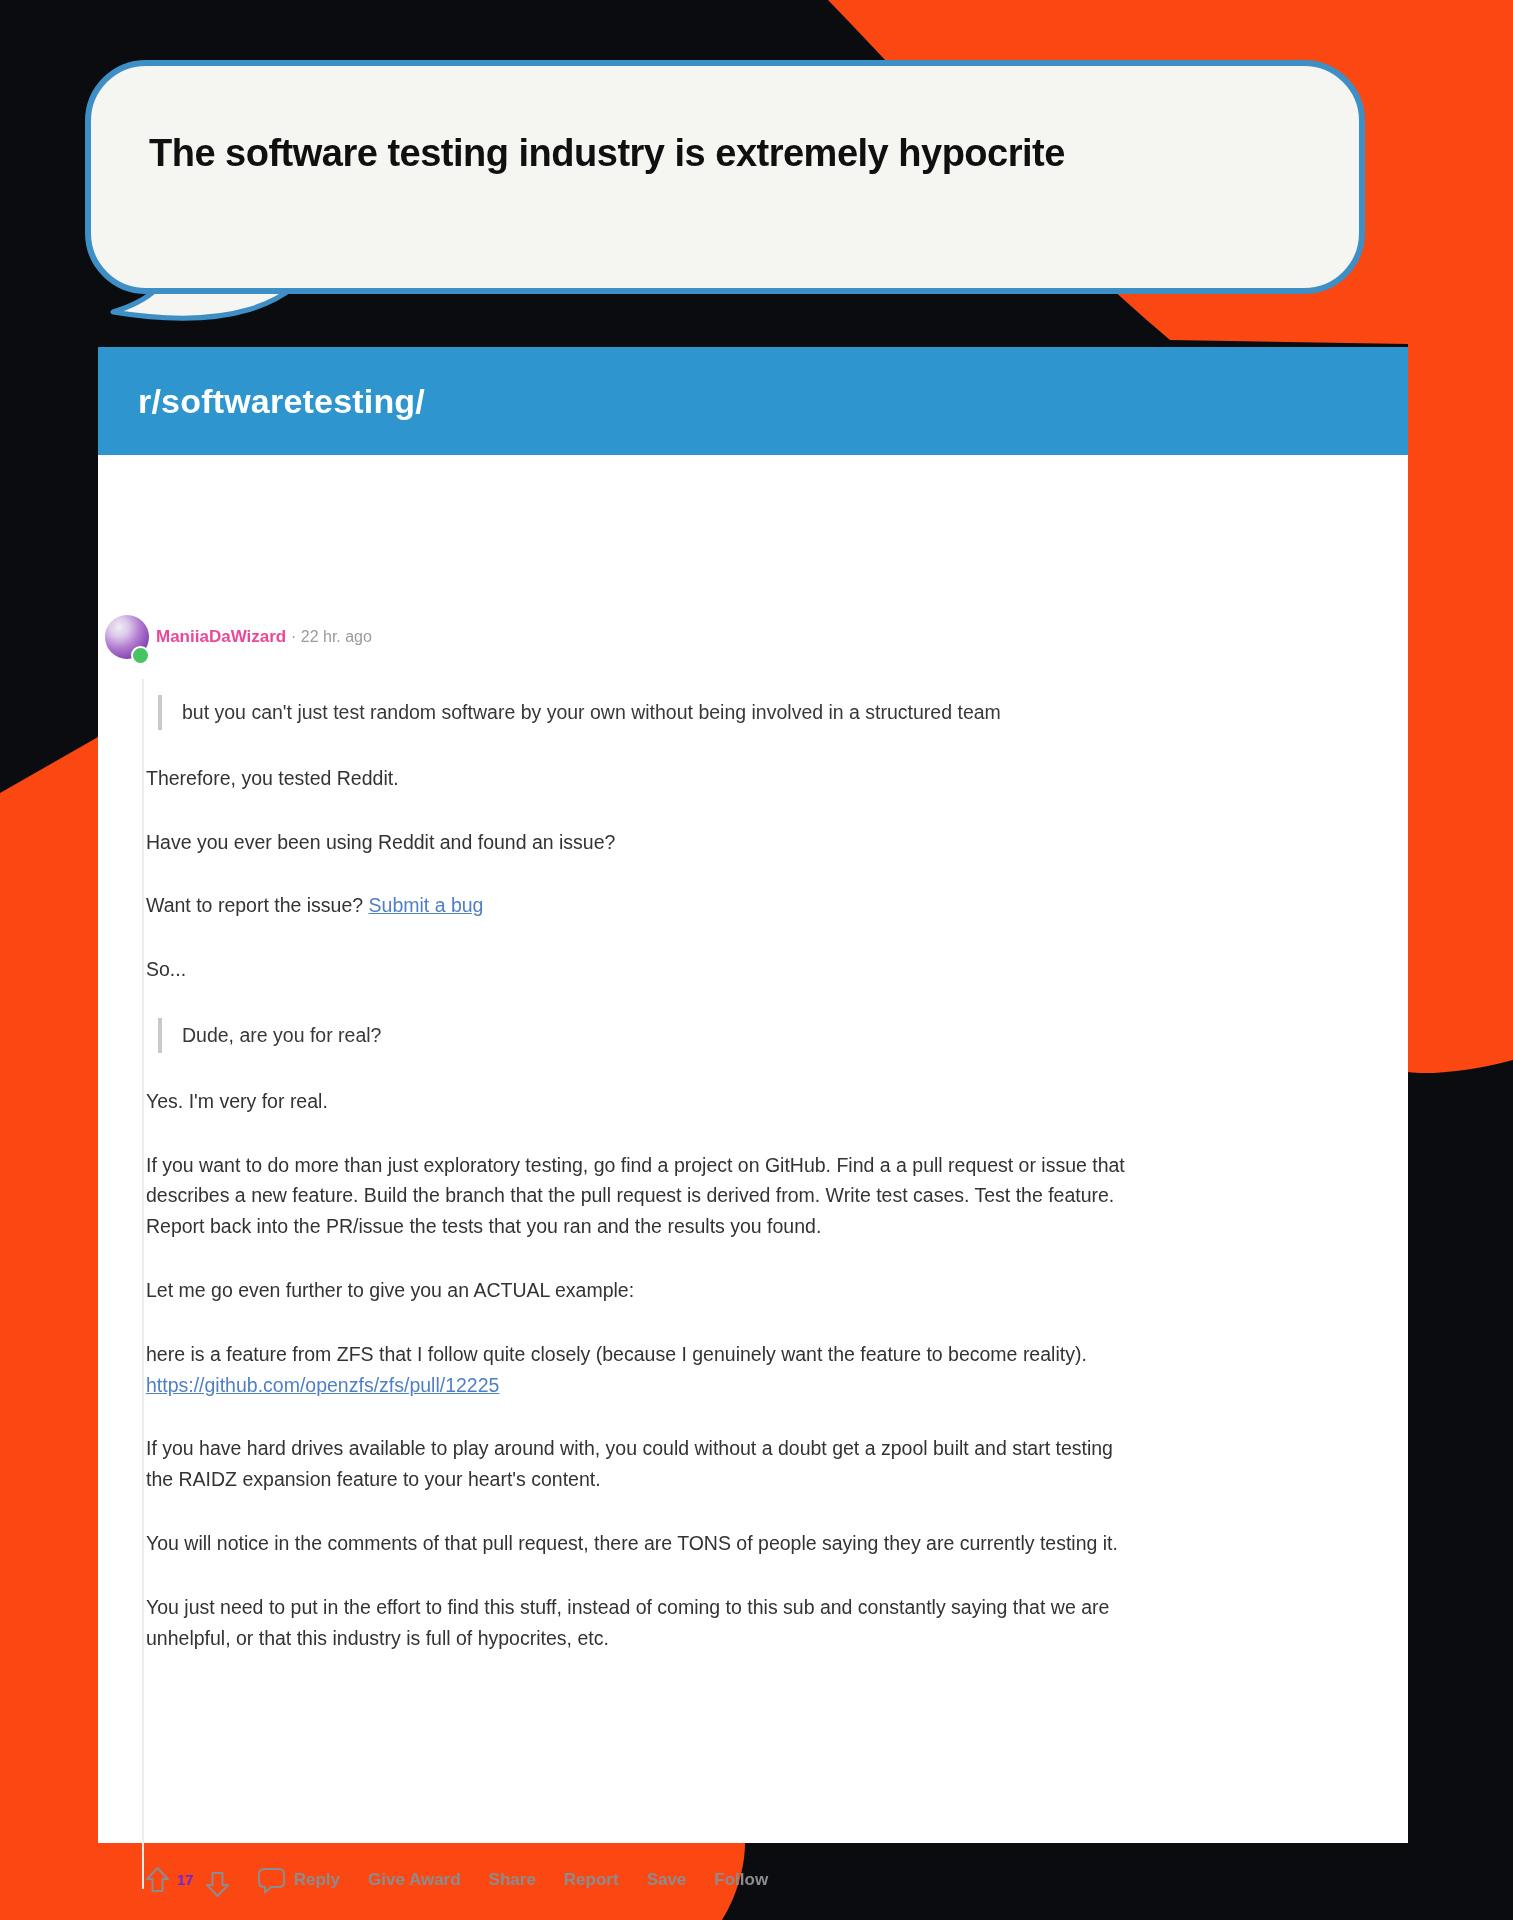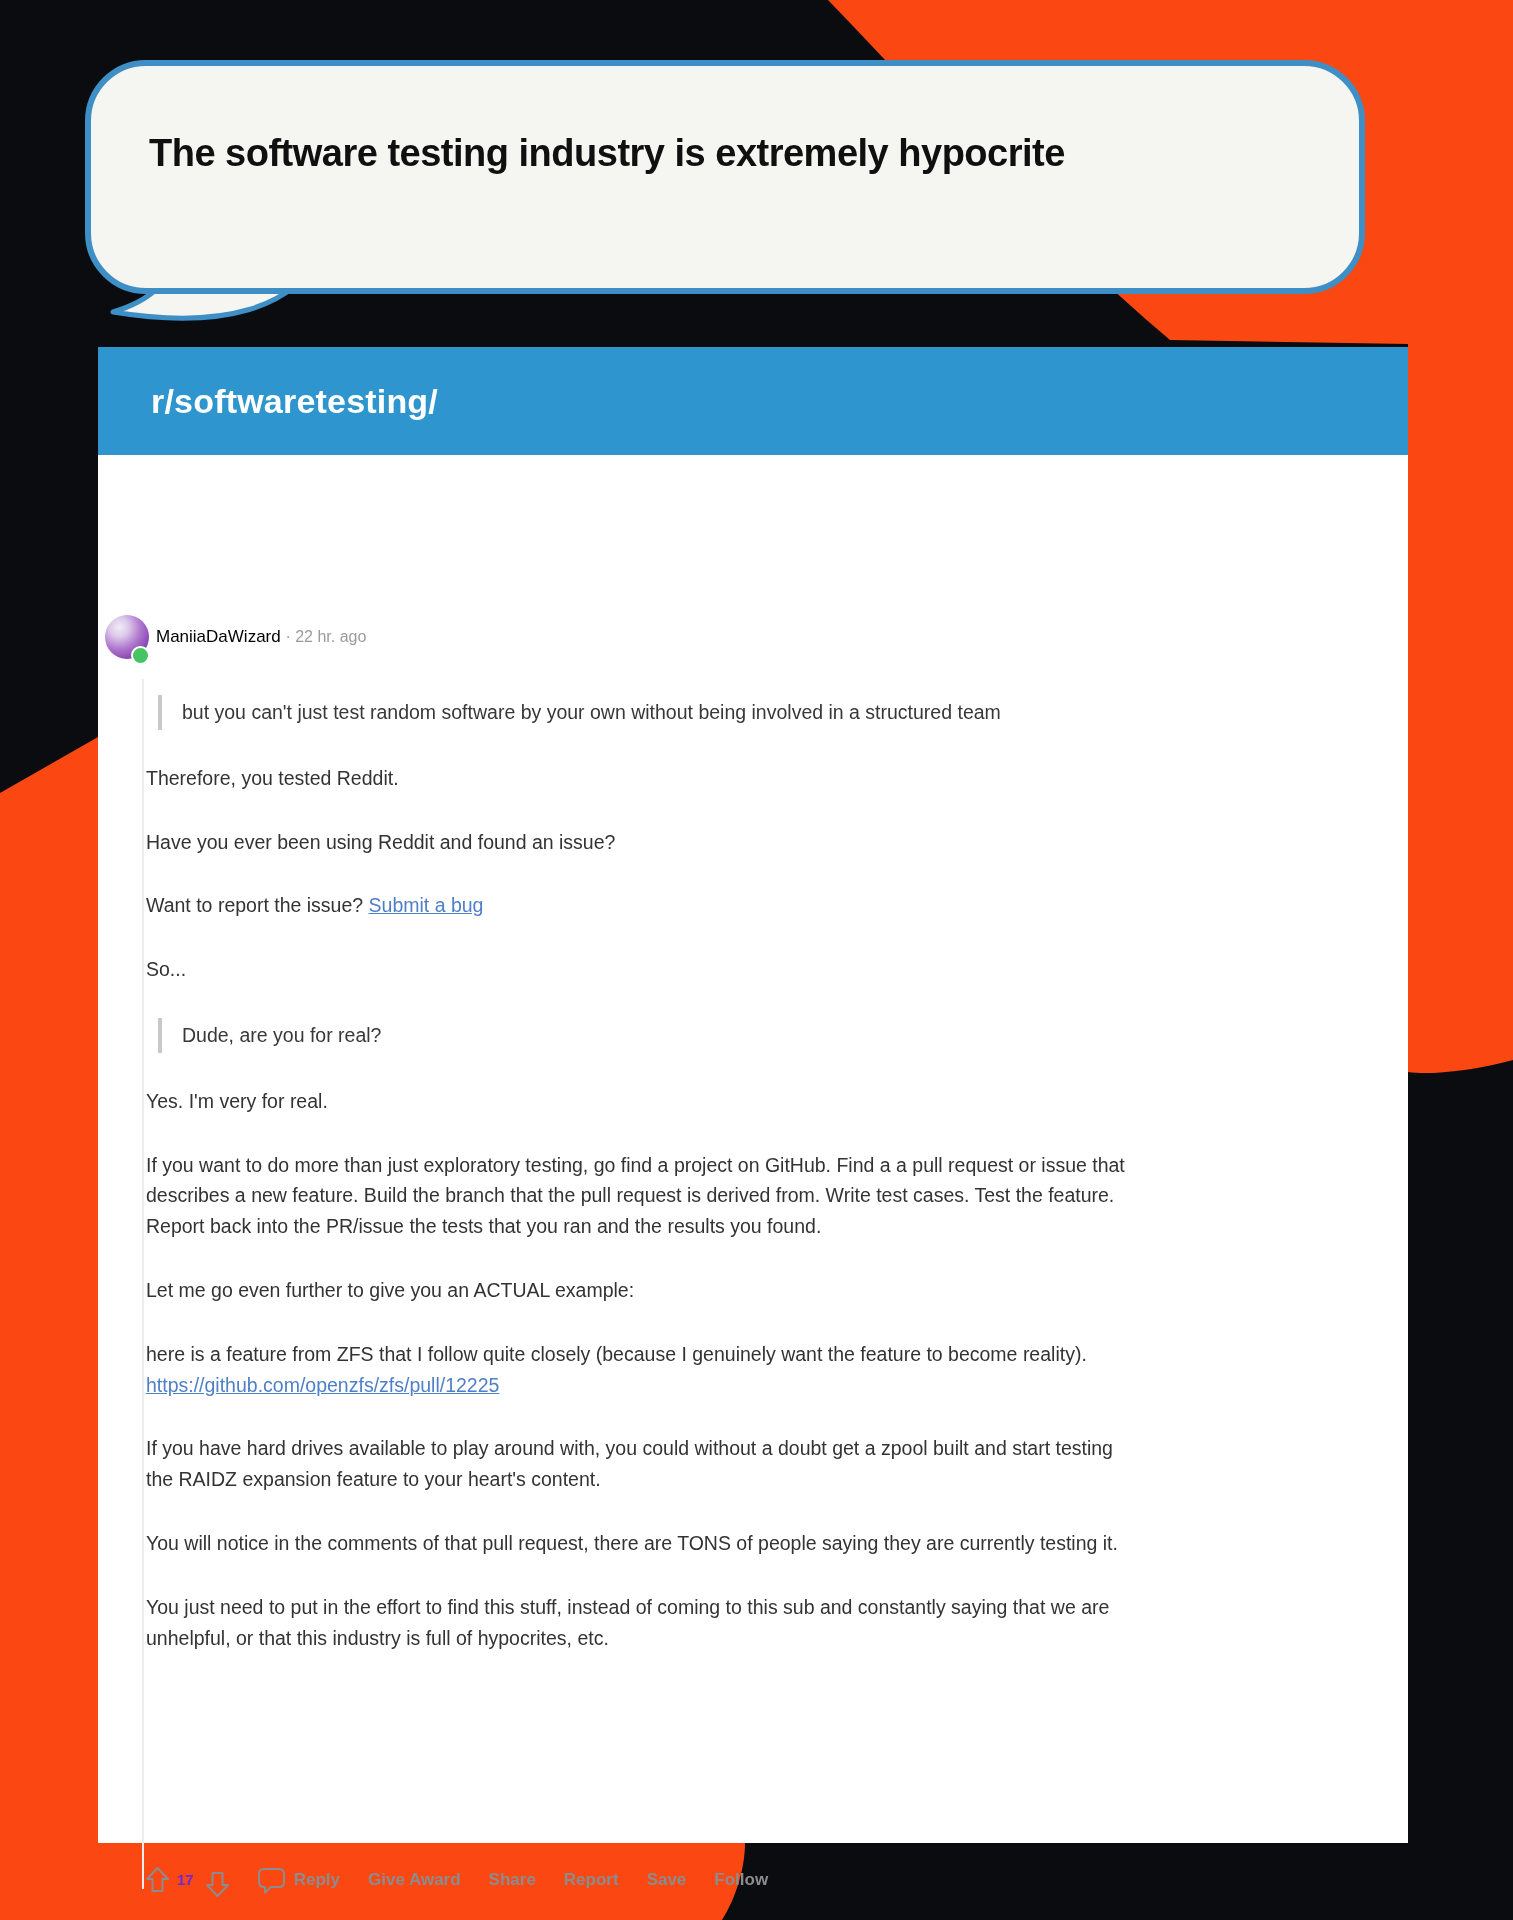--- a/index.html
+++ b/index.html
@@ -14,37 +14,37 @@
   .bubble-wrap{position:absolute;left:83px;top:58px;width:1285px;height:300px;}
   .bubble-svg{position:absolute;left:0;top:0;}
   .bubble-title{
     position:absolute;left:66px;top:74px;width:1150px;
     font-size:38px;font-weight:bold;color:#101010;letter-spacing:-0.5px;
   }
   
   .card{position:absolute;left:98px;top:347px;width:1310px;height:1496px;background:#ffffff;}
   .card-header{
     height:108px;background:#2e95ce;display:flex;align-items:center;
-    padding-left:53px;box-sizing:border-box;
+    padding-left:40px;box-sizing:border-box;
   }
   .card-header .sub{
     color:#ffffff;font-size:34px;font-weight:bold;letter-spacing:0.2px;
   }
   .card-content{position:relative;}
   .thread-line{position:absolute;left:44px;top:224px;width:2px;height:1210px;background:#ededed;}
   .avatar{
     position:absolute;left:7px;top:160px;width:44px;height:44px;border-radius:50%;
     background:radial-gradient(circle at 32% 28%, #f1ecf4 0%, #dcc9ea 22%, #b27bd0 48%, #8a4cb4 72%, #5f3190 100%);
   }
   .online-dot{
     position:absolute;left:26px;top:31px;width:15px;height:15px;border-radius:50%;
     background:#46c464;border:2px solid #ffffff;
   }
   .author-row{position:absolute;left:58px;top:172px;font-size:17px;white-space:nowrap;}
-  .author-name{font-weight:normal;color:#000000;}
+  .author-name{font-weight:bold;color:#ec4899;}
   .author-meta{color:#9b9b9b;font-size:16px;}
   .comment-body{
     position:absolute;left:48px;top:240px;width:980px;
     font-size:19.5px;color:#333333;line-height:1.58;
   }
   .comment-body p.para{margin:0 0 33px 0;}
   .comment-body blockquote.quote{
     margin:0 0 33px 12px;padding:2px 0 2px 20px;border-left:4px solid #c9c9c9;color:#383838;
   }
   .inline-link{color:#4f7fc7;text-decoration:underline;cursor:pointer;}

